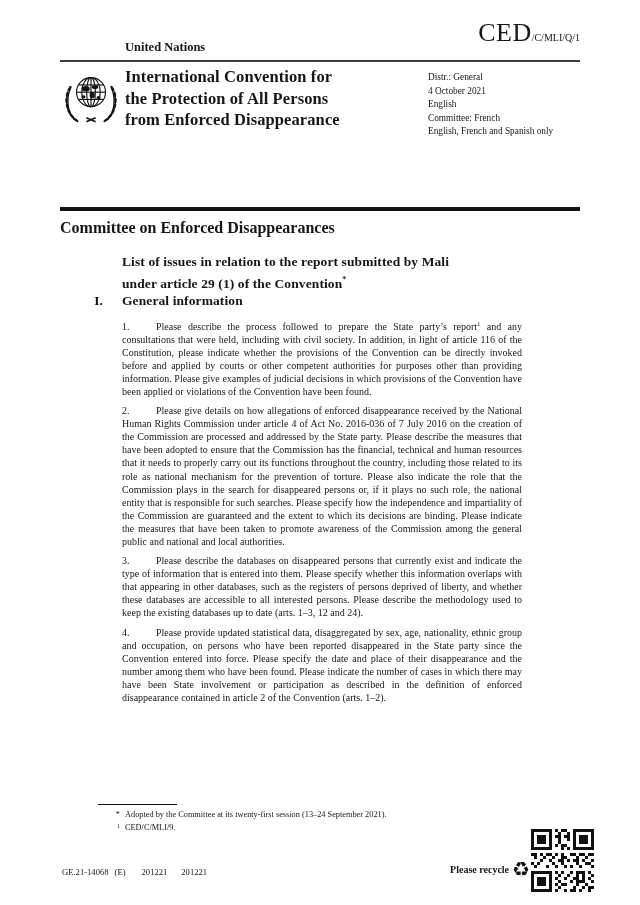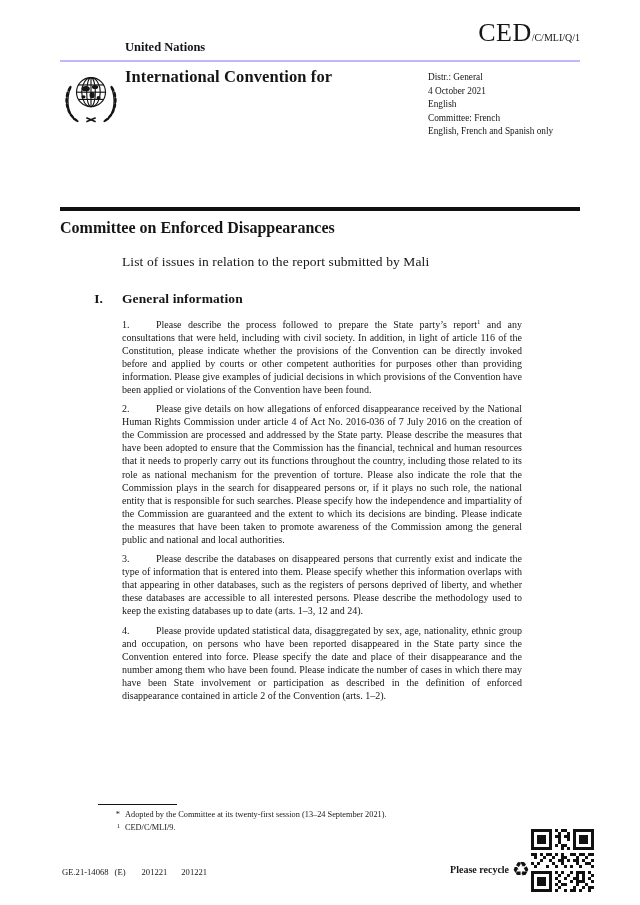--- a/index.html
+++ b/index.html
@@ -4,39 +4,39 @@
 <style>
   html,body{margin:0;padding:0;}
   body{
     width:640px;height:905px;position:relative;background:#ffffff;
     font-family:"Liberation Serif", serif;color:#161616;overflow:hidden;
     -webkit-font-smoothing:antialiased;
   }
   
   .masthead{
     position:absolute;left:60px;top:30px;width:520px;height:30px;
-    border-bottom:2px solid #c4b5fd;
+    border-bottom:2px solid #404040;
     display:flex;justify-content:space-between;align-items:flex-end;
   }
   .un-name{font-weight:bold;font-size:12.5px;margin-left:65px;padding-bottom:5px;}
   .doc-symbol{line-height:1;white-space:nowrap;padding-bottom:14px;}
   .doc-symbol .big{font-size:26px;letter-spacing:.5px;}
   .doc-symbol .small{font-size:10px;}
   .emblem{position:absolute;left:62px;top:69px;width:58px;height:58px;}
   .conv-title{
     position:absolute;left:125px;top:66px;width:290px;
     font-weight:bold;font-size:16.5px;line-height:21.5px;letter-spacing:.1px;
   }
   .meta{position:absolute;left:428px;top:71px;width:150px;font-size:9.3px;line-height:13.6px;}
   .thick-rule{position:absolute;left:60px;top:207px;width:520px;height:4px;background:#111;}
   .committee{position:absolute;left:60px;top:219px;font-size:16px;font-weight:bold;}
 
   
   .main{position:absolute;left:122px;top:253px;width:400px;}
-  .doc-title{font-size:13.5px;font-weight:normal;line-height:17.5px;margin-bottom:19px;letter-spacing:.1px;}
+  .doc-title{font-size:13.5px;font-weight:bold;line-height:17.5px;letter-spacing:.1px;}
   .doc-title sup{font-size:8px;}
   .sec-heading{position:relative;font-size:13.5px;font-weight:bold;line-height:17px;margin:0 0 11px 0;letter-spacing:.1px;}
   .sec-heading.spaced{margin-top:17px;}
   .sec-num{position:absolute;left:-40px;width:21px;text-align:right;display:inline-block;}
   .para{font-size:10px;line-height:13.1px;text-align:justify;margin:0 0 6px 0;}
   .para .pnum{display:inline-block;width:34px;}
   .para sup{font-size:6.8px;line-height:0;}
 
   
   .footnotes{position:absolute;left:98px;top:804px;width:424px;}
@@ -103,38 +103,41 @@
     </g>
     <g stroke="#151515" stroke-width="2.6">
       <line x1="42" y1="91" x2="58" y2="84"></line>
       <line x1="58" y1="91" x2="42" y2="84"></line>
     </g>
   </svg>
 </div>
 
 <div class="conv-title">
   <div>International Convention for</div>
+  <div>the Protection of All Persons</div>
+  <div>from Enforced Disappearance</div>
 </div>
 
 <div class="meta">
   <div>Distr.: General</div>
   <div>4 October 2021</div>
   <div>English</div>
   <div>Committee: French</div>
   <div>English, French and Spanish only</div>
 </div>
 
 <div class="thick-rule"></div>
 
 <div class="committee">Committee on Enforced Disappearances</div>
 
 <div class="main">
 
   <div class="doc-title">
     <div>List of issues in relation to the report submitted by Mali</div>
+    <div><span>under article 29 (1) of the Convention</span><sup>*</sup></div>
   </div>
 
   <div class="sec-heading">
     <span class="sec-num">I.</span>
     <div>General information</div>
     <div></div>
   </div>
 
   <p class="para">
     <span class="pnum">1.</span><span>Please describe the process followed to prepare the State party’s report</span><sup>1</sup><span> and any consultations that were held, including with civil society. In addition, in light of article 116 of the Constitution, please indicate whether the provisions of the Convention can be directly invoked before and applied by courts or other competent authorities for purposes other than providing information. Please give examples of judicial decisions in which provisions of the Convention have been applied or violations of the Convention have been found.</span>

